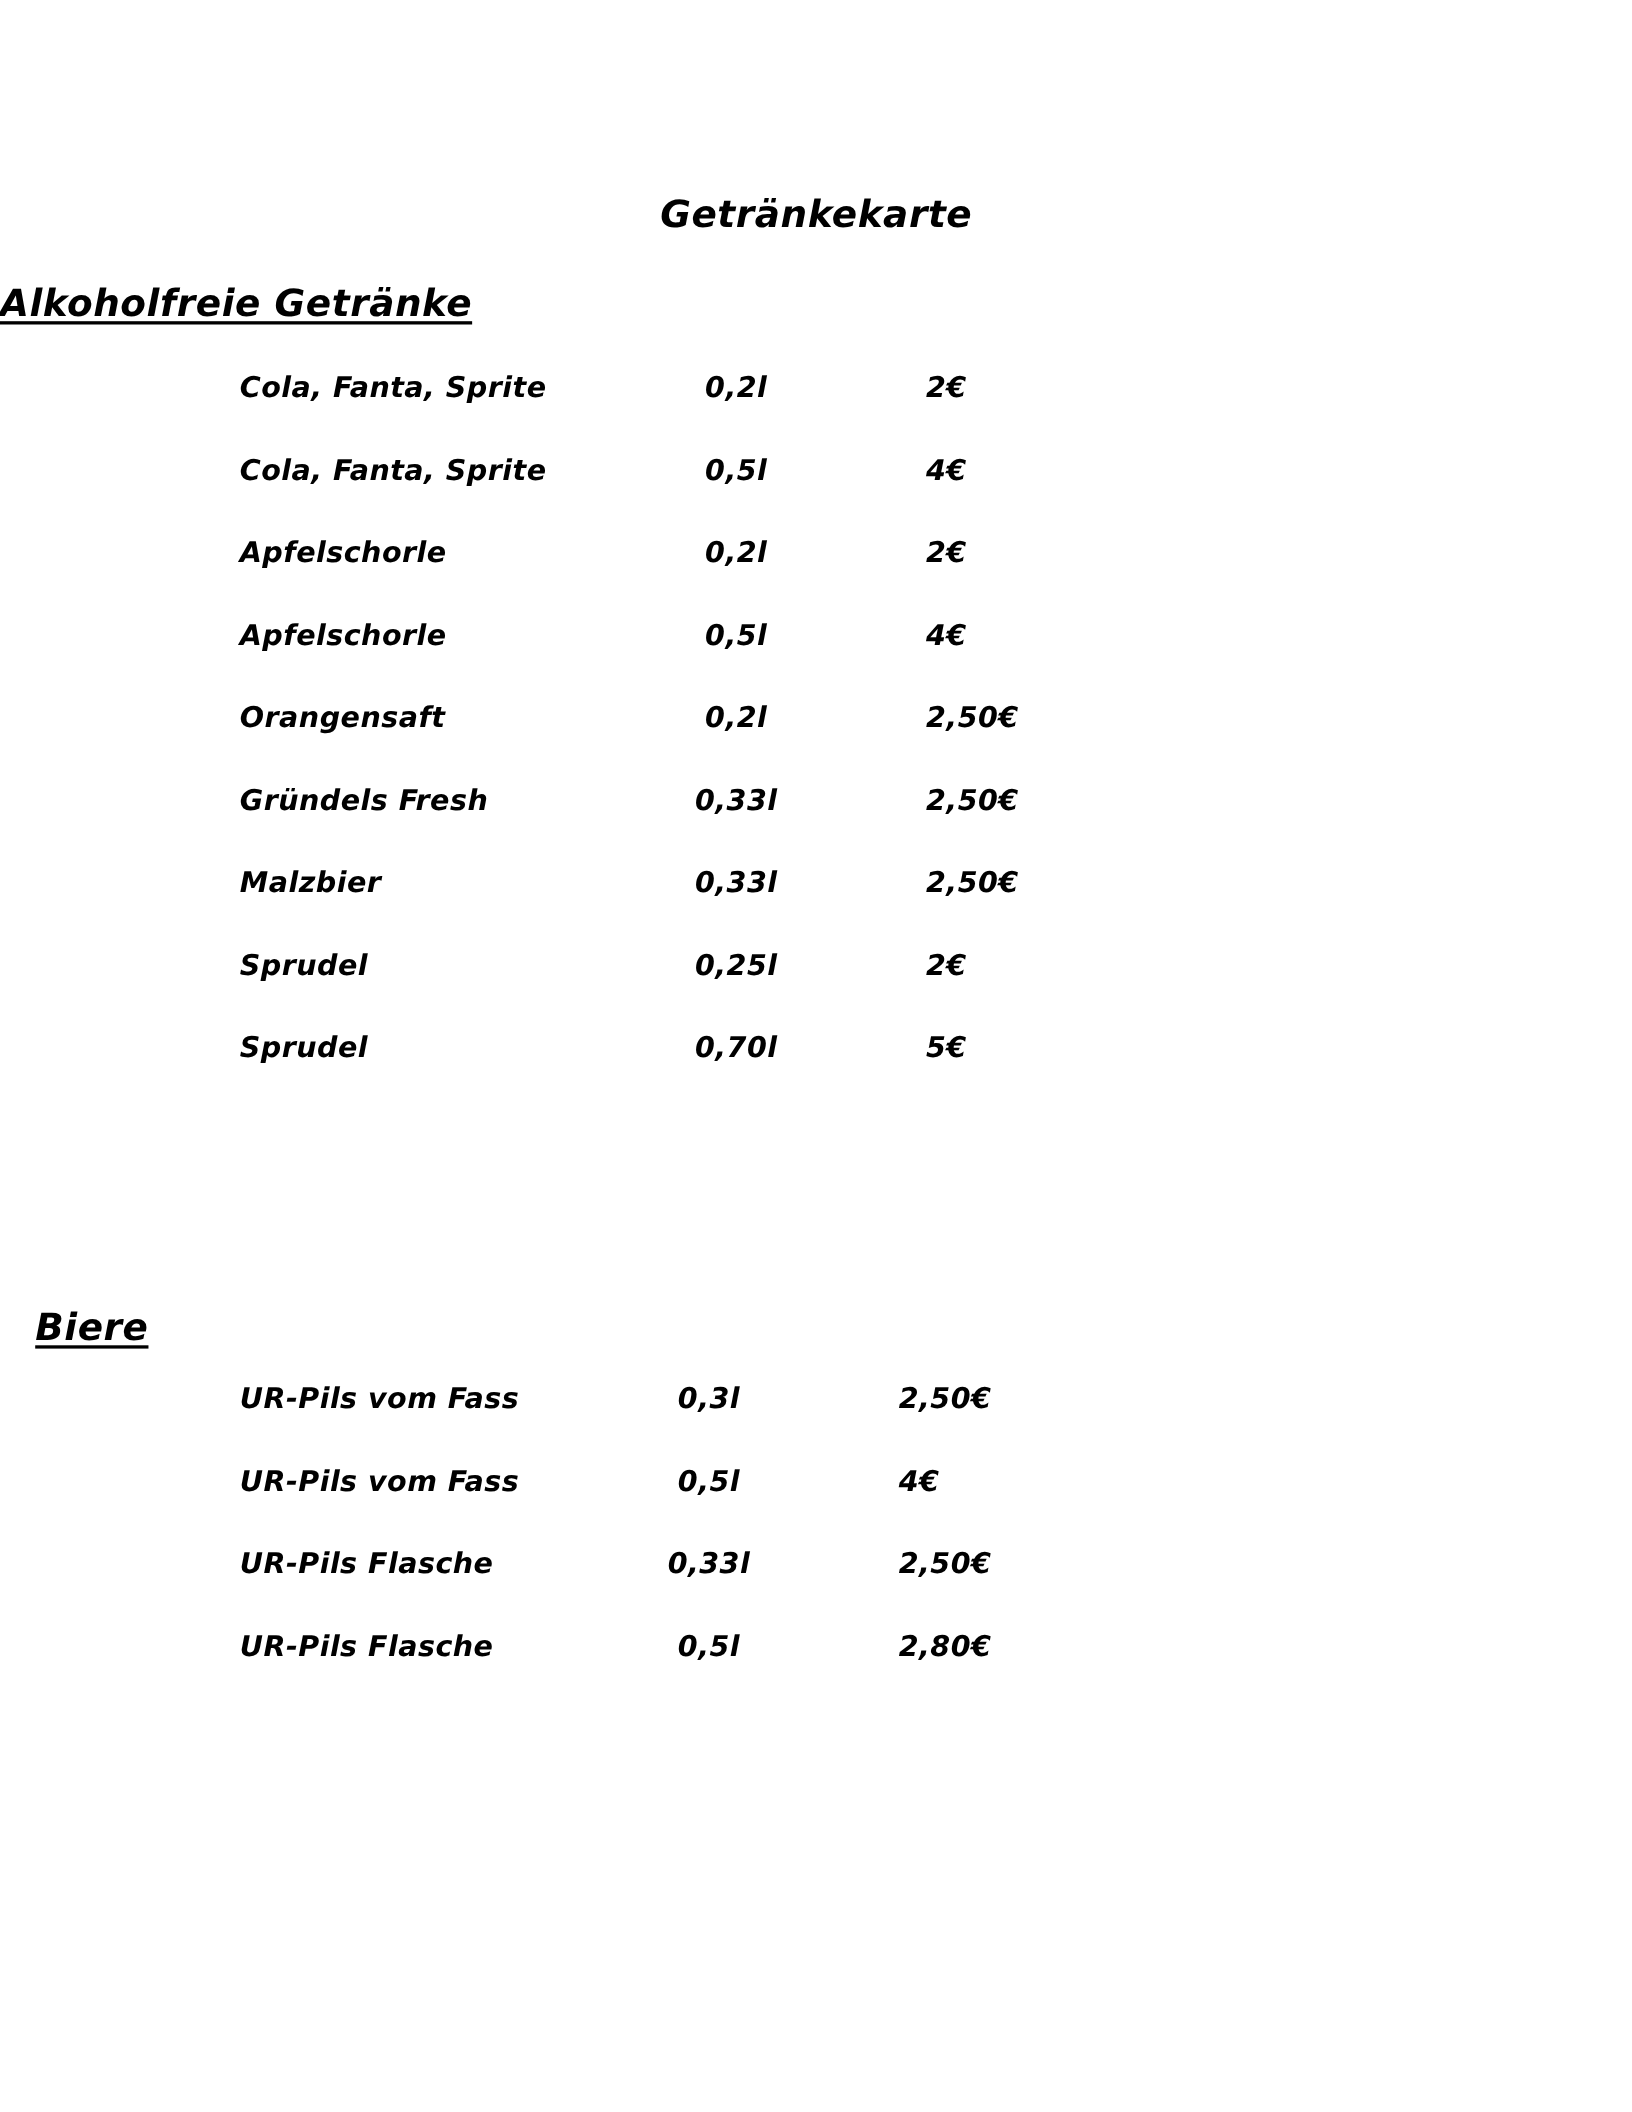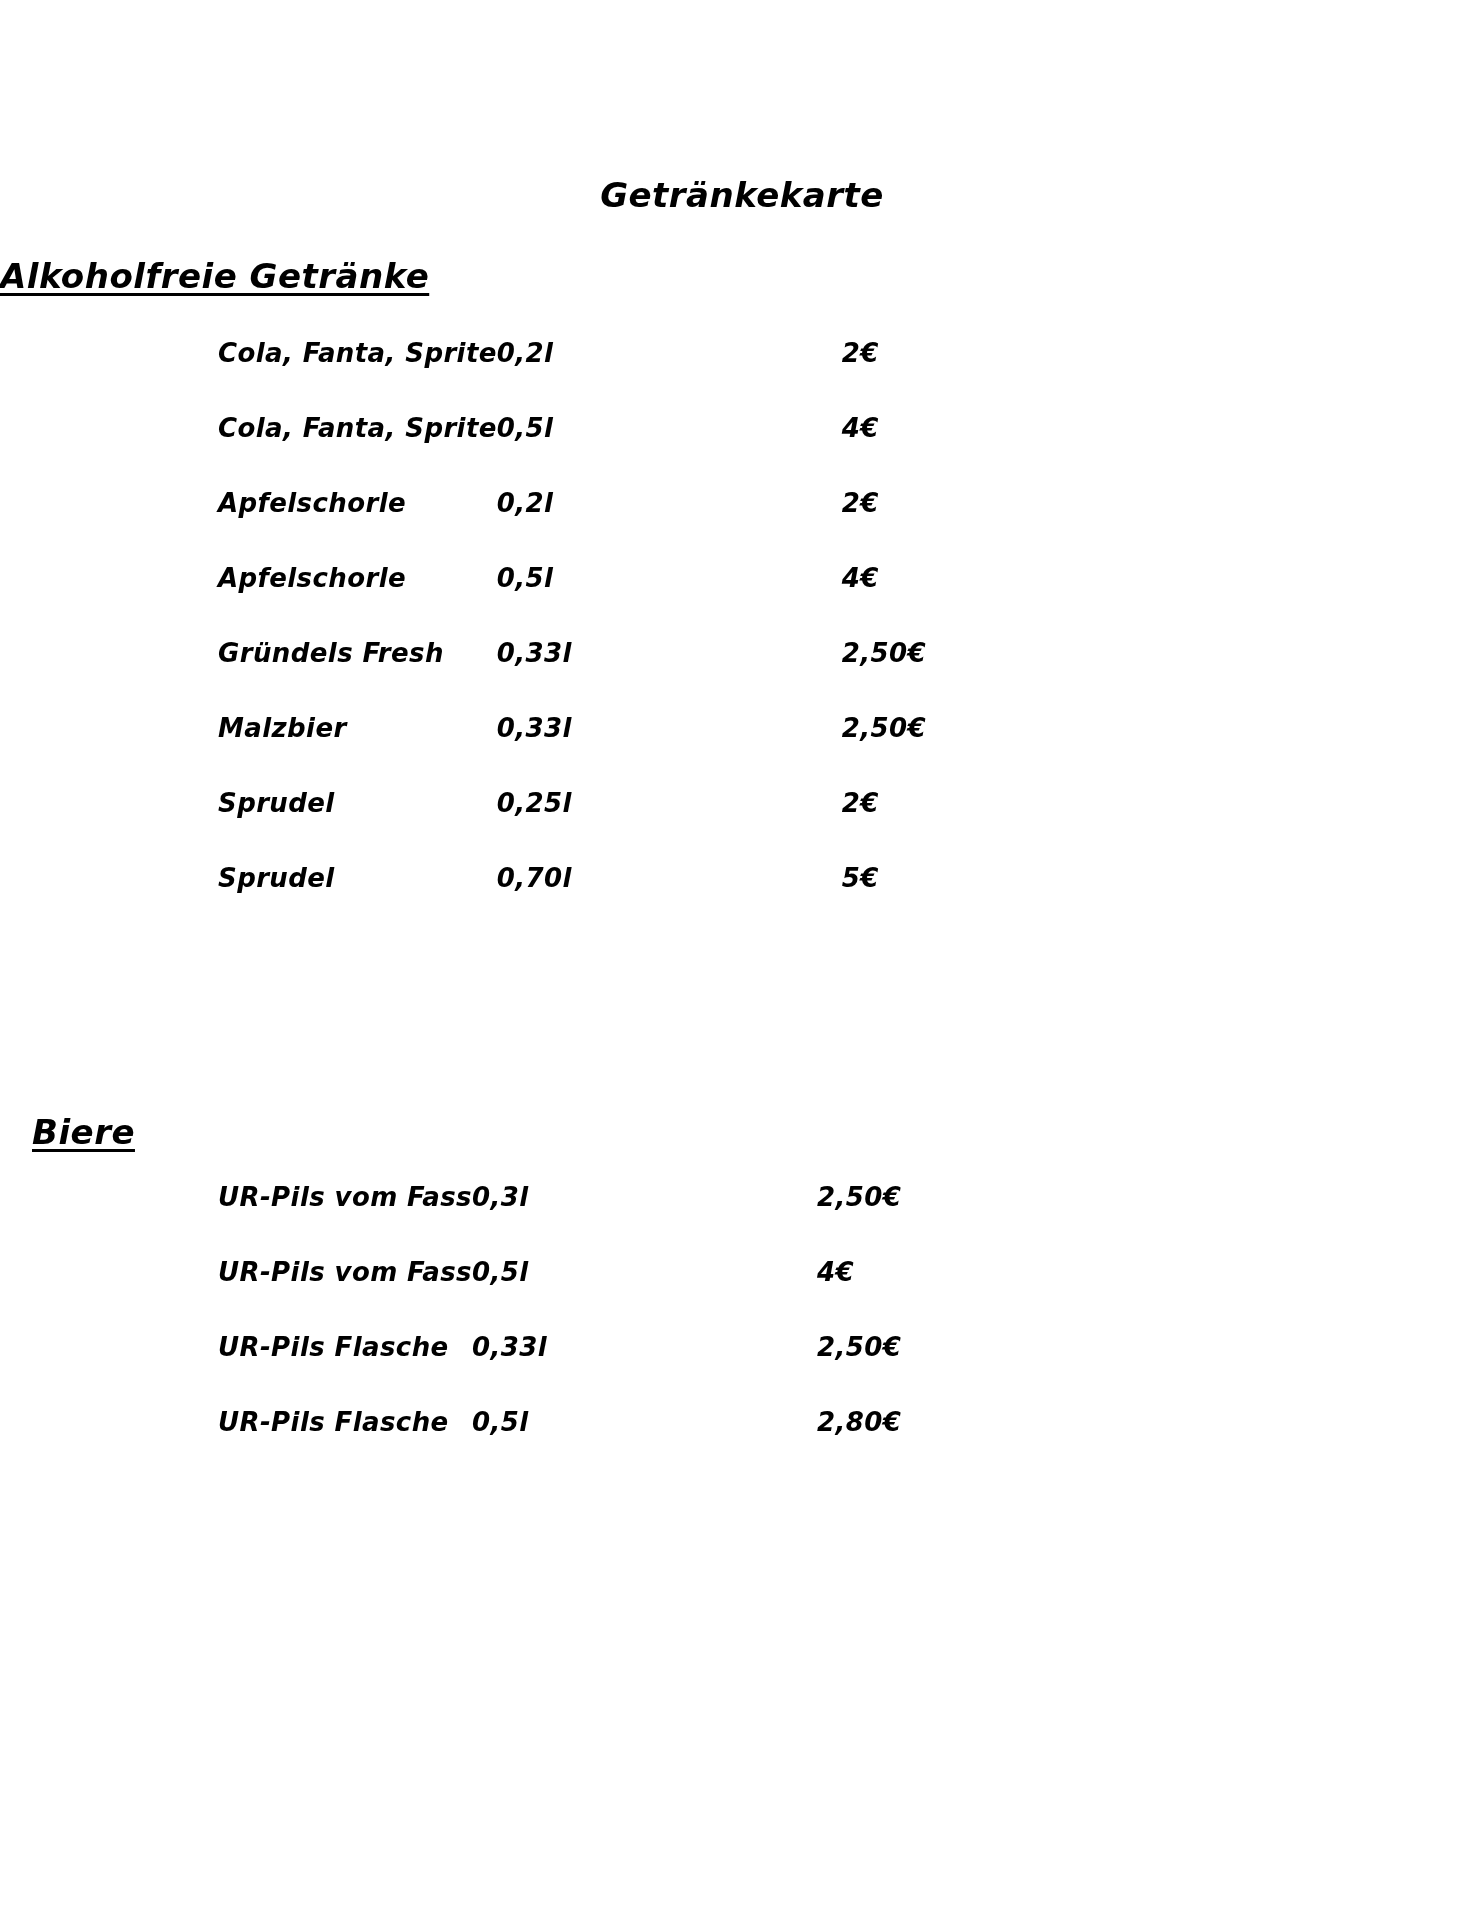--- a/index.html
+++ b/index.html
@@ -64,20 +64,21 @@
     padding: 0;
     white-space: nowrap;
   }
   td.col-name {
     width: 435px;
     padding-left: 218px;
     box-sizing: border-box;
   }
   td.col-size {
     width: 345px;
+    text-align: center;
   }
   td.col-price {
     width: auto;
   }
   .beverages-block {
     margin-top: 22px;
   }
   .beer-block {
     margin-top: 10px;
   }
@@ -113,20 +114,25 @@
         </tr>
         <tr>
           <td class="col-name">Apfelschorle</td>
           <td class="col-size">0,2l</td>
           <td class="col-price">2€</td>
         </tr>
         <tr>
           <td class="col-name">Apfelschorle</td>
           <td class="col-size">0,5l</td>
           <td class="col-price">4€</td>
+        </tr>
+        <tr>
+          <td class="col-name">Orangensaft</td>
+          <td class="col-size">0,2l</td>
+          <td class="col-price">2,50€</td>
         </tr>
         <tr>
           <td class="col-name">Gründels Fresh</td>
           <td class="col-size">0,33l</td>
           <td class="col-price">2,50€</td>
         </tr>
         <tr>
           <td class="col-name">Malzbier</td>
           <td class="col-size">0,33l</td>
           <td class="col-price">2,50€</td>

